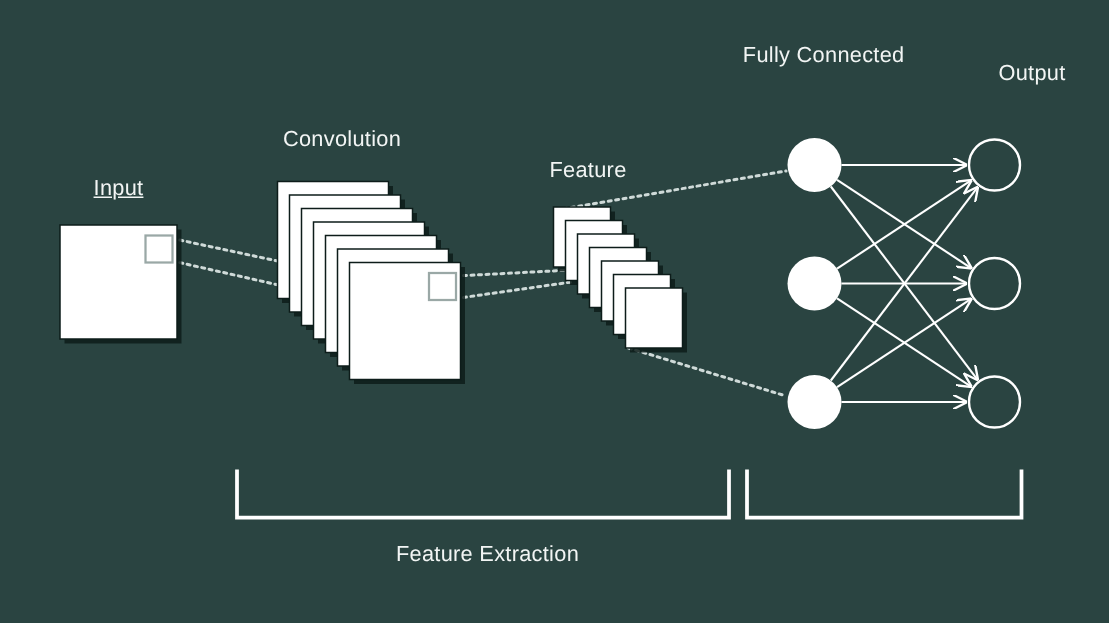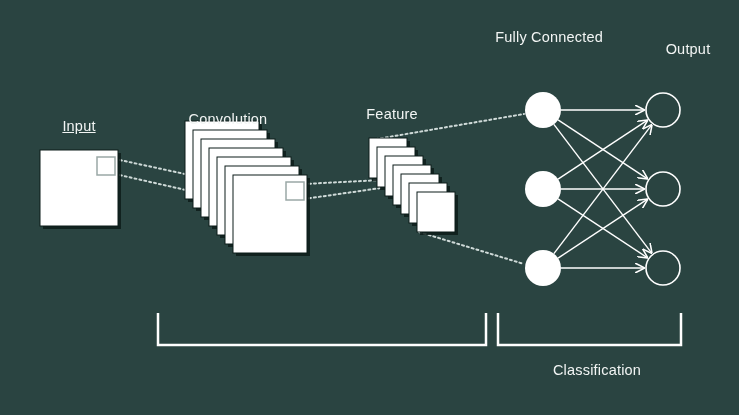--- a/index.html
+++ b/index.html
@@ -112,18 +112,18 @@
         <circle cx="663" cy="189" r="17" fill="none" stroke="#ffffff" stroke-width="1.6"></circle>
         <circle cx="663" cy="268" r="17" fill="none" stroke="#ffffff" stroke-width="1.6"></circle>
       </g>
       <g>
         <path d="M 158 313 L 158 345 L 486 345 L 486 313" fill="none" stroke="#ffffff" stroke-width="2.5" stroke-linecap="butt" stroke-linejoin="miter"></path>
         <path d="M 498 313 L 498 345 L 681 345 L 681 313" fill="none" stroke="#ffffff" stroke-width="2.5" stroke-linecap="butt" stroke-linejoin="miter"></path>
       </g>
     </svg>
 
   <div class="lbl" style="left:79px; top:117px;text-decoration:underline;">Input</div>
-  <div class="lbl" style="left:228px; top:84px;margin-top:26px;">Convolution</div>
+  <div class="lbl" style="left:228px; top:84px;">Convolution</div>
   <div class="lbl" style="left:392px; top:105px;">Feature</div>
   <div class="lbl two-line" style="left:543px; top:28px;">Fully Connected</div>
   <div class="lbl" style="left:663px; top:40px;margin-left:25px;">Output</div>
-  <div class="lbl" style="left:597px; top:361px;">Classification</div>
+  <div class="lbl" style="left:325px; top:361px;">Feature Extraction</div>
 </div>
 
 </body></html>

